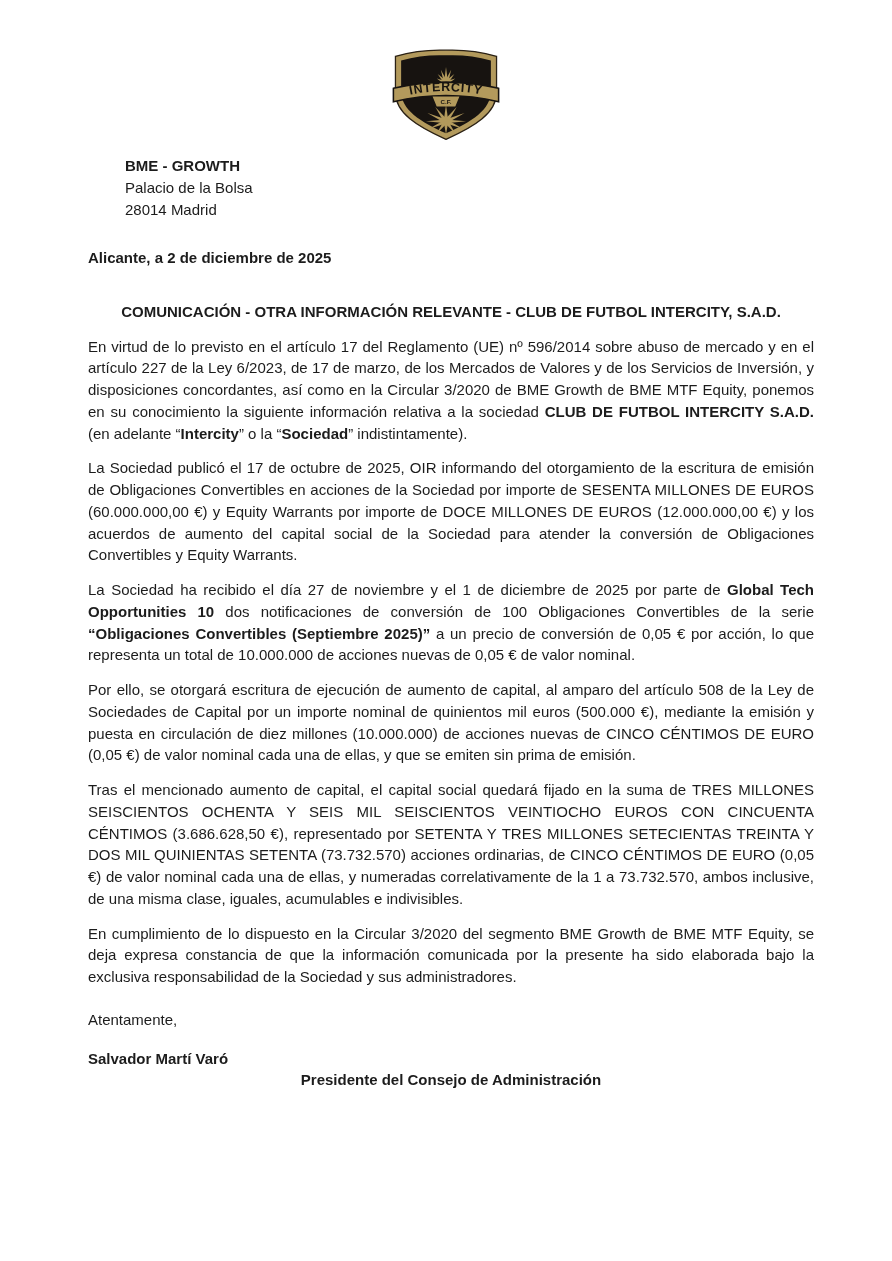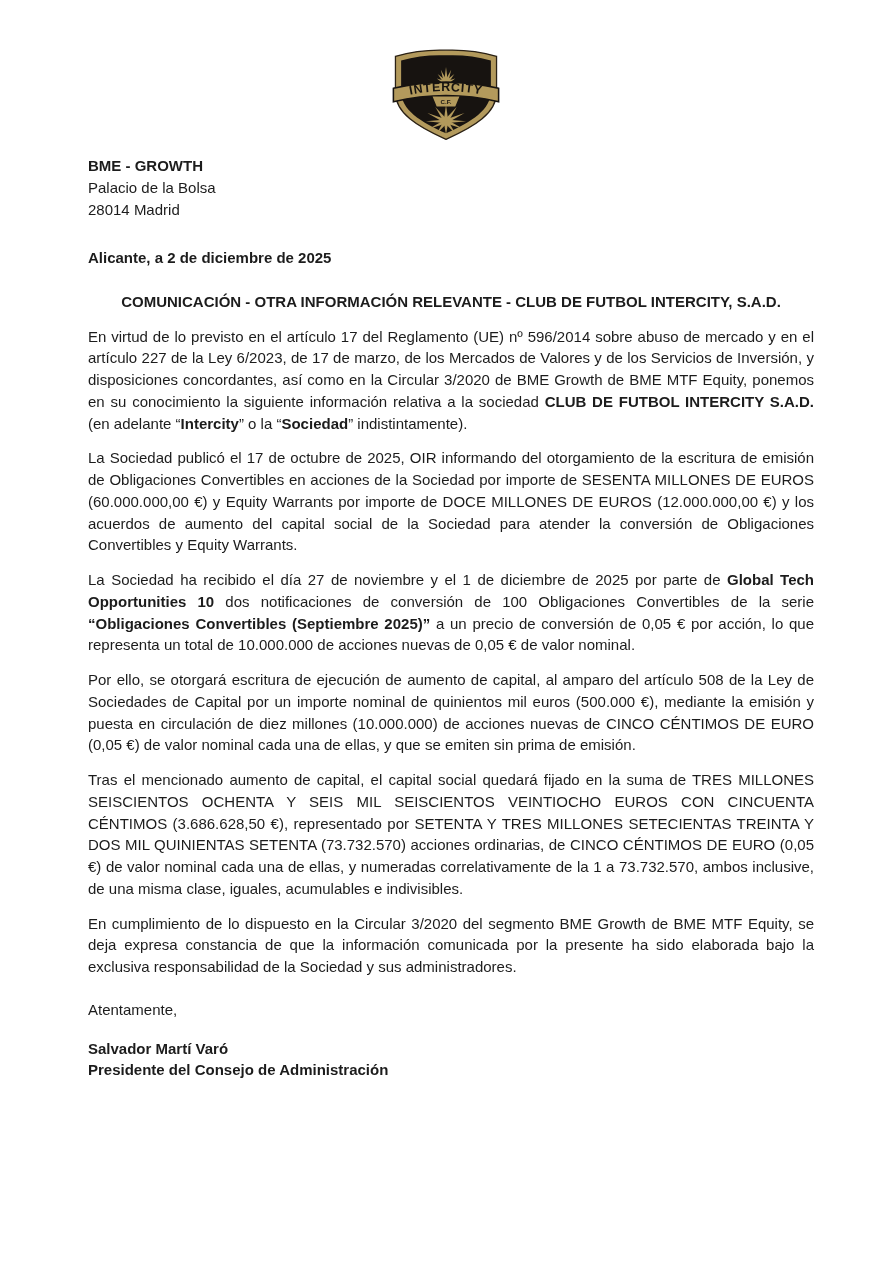--- a/index.html
+++ b/index.html
@@ -7,29 +7,29 @@
     position:relative;
     width:892px;height:1261px;
     background:#ffffff;
     font-family:"Liberation Sans", sans-serif;
     font-size:15px;line-height:1.45;color:#1c1c1c;
     overflow:hidden;
   }
   .content{padding:0 78px 0 88px;}
   .logo-wrap{padding-top:45px;display:flex;justify-content:center;}
   .recipient{margin-top:12px;}
-  .recipient div{line-height:1.47;}
+  .recipient div{line-height:1.47;margin-left:37px;}
   .bold{font-weight:bold;}
   .dateline{margin-top:26px;font-weight:bold;}
-  .doc-title{margin-top:22px;text-align:center;font-weight:bold;}
+  .doc-title{margin-top:32px;text-align:center;font-weight:bold;}
   .salutation{margin:22px 0 0 0;}
   p.body-par{margin:13px 0 0 0;text-align:justify;}
   .closing{margin:21px 0 0 0;}
   .signer-name{margin:17px 0 0 0;font-weight:bold;}
-  .signer-role{margin:0;font-weight:bold;}
+  .signer-role{margin:0;font-weight:bold;text-align:center;}
 </style>
 </head>
 <body>
 
 <div class="page">
 
   <div class="logo-wrap">
     <svg width="124" height="98" viewBox="0 0 240 190" xmlns="http://www.w3.org/2000/svg">
 
       <path d="M22 22 Q70 8 120 10 Q170 8 218 22 L218 92 C218 132 176 158 120 183 C64 158 22 132 22 92 Z" fill="#b39a5c" stroke="#2a2115" stroke-width="2.5"></path>

